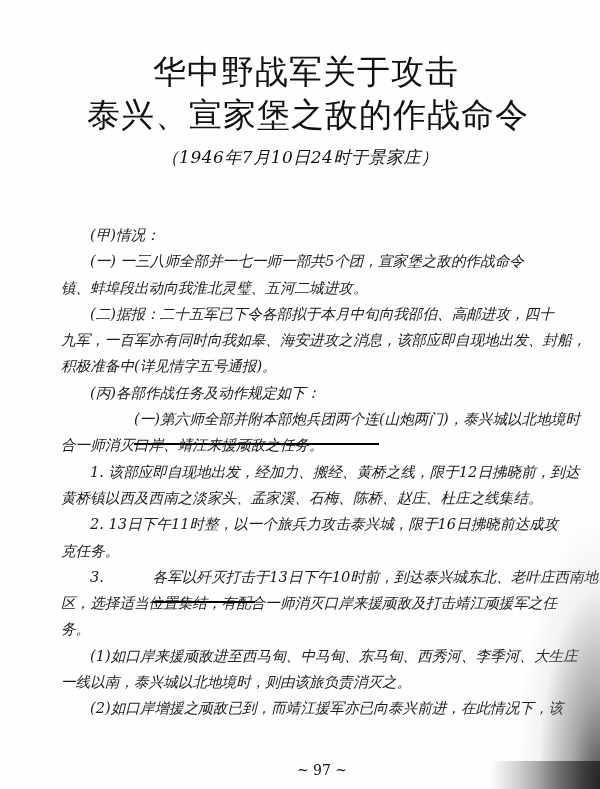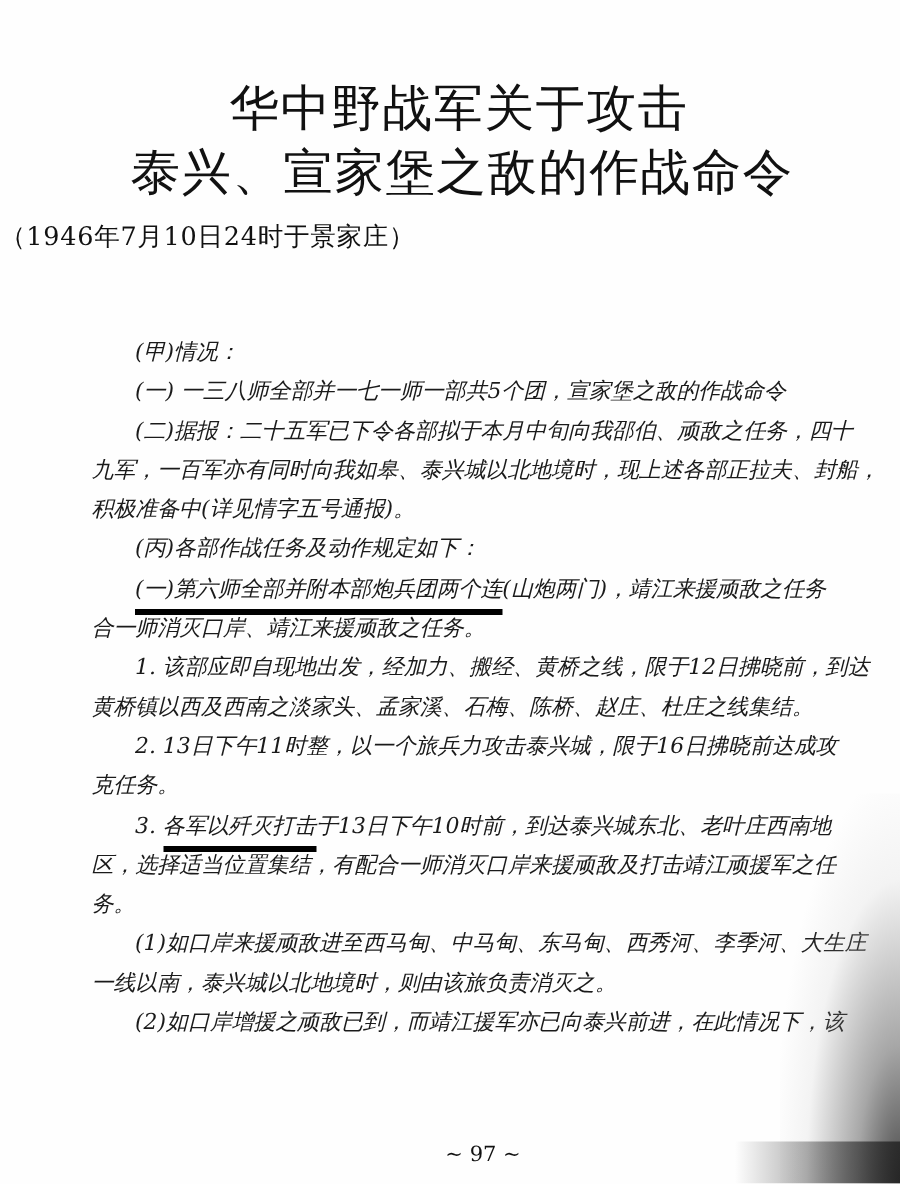--- a/index.html
+++ b/index.html
@@ -12,30 +12,30 @@
   .page { position: absolute; left: 0; top: 0; width: 600px; height: 789px; }
   .title {
     position: absolute; left: 0; width: 600px; text-align: center;
     font-family: "DejaVu Sans", "Liberation Sans", sans-serif;
     font-size: 33px; font-weight: normal; letter-spacing: 1px; color: #111;
     margin: 0; line-height: 1;
   }
   .title1 { top: 55px; left: 6px; }
   .title2 { top: 98px; left: 8px; }
   .dateline {
-    position: absolute; top: 146px; left: 0; width: 600px; 
-    font-size: 17px; color: #111; letter-spacing: 0.5px;
+    position: absolute; top: 146px; left: 0; width: 600px; text-align: center;
+    font-size: 17px; color: #111; letter-spacing: 0.5px; font-style: italic;
   }
   .body {
     position: absolute; left: 61px; top: 222px; width: 528px;
     font-size: 14.6px; line-height: 26.3px; color: #1a1a1a;
   }
   .body p { margin: 0; text-indent: 29px; text-align: justify; font-style: italic; }
   .line { display: block; white-space: nowrap; }
-  .ul-red { border-bottom: 4px solid #000000; padding-bottom: 5px; }
+  .ul-red { border-bottom: 2px solid #000000; padding-bottom: 16px; margin-left: 44px; }
   .footer {
     position: absolute; top: 762px; left: 0; width: 600px; text-align: center;
     font-size: 14px; color: #111; padding-left: 22px;
   }
   .edge-shade {
     position: absolute; right: 0; bottom: 0; width: 80px; height: 260px;
     background:
       radial-gradient(ellipse at 100% 100%, rgba(40,40,40,0.85) 0%, rgba(80,80,80,0.5) 25%, rgba(180,180,180,0.15) 55%, rgba(255,255,255,0) 75%);
     pointer-events: none;
   }
@@ -52,31 +52,32 @@
   <h1 class="title title1">华中野战军关于攻击</h1>
   <h1 class="title title2">泰兴、宣家堡之敌的作战命令</h1>
   <div class="dateline">（1946年7月10日24时于景家庄）</div>
 
   <div class="body">
     <p>
       <span class="line">(甲)情况：</span>
     </p>
     <p>
       <span class="line">(一) 一三八师全部并一七一师一部共5个团，宣家堡之敌的作战命令</span>
+      <span class="line" style="margin-left:-29px">镇、蚌埠段出动向我淮北灵璧、五河二城进攻。</span>
     </p>
     <p>
-      <span class="line">(二)据报：二十五军已下令各部拟于本月中旬向我邵伯、顽敌之任务，四十</span>
-      <span class="line" style="margin-left:-29px">九军，一百军亦有同时向我如皋、泰兴城以北地境时，现上述各部正拉夫、封船，</span>
+      <span class="line">(二)据报：二十五军已下令各部拟于本月中旬向我邵伯、高邮进攻，四十</span>
+      <span class="line" style="margin-left:-29px">九军，一百军亦有同时向我如皋、海安进攻之消息，该部应即自现地出发、封船，</span>
       <span class="line" style="margin-left:-29px">积极准备中(详见情字五号通报)。</span>
     </p>
     <p>
       <span class="line">(丙)各部作战任务及动作规定如下：</span>
     </p>
     <p>
-      <span class="line"><span class="ul-red">(一)第六师全部并附本部炮兵团两个连</span><span>(山炮两门)，靖江来援顽敌之任务</span></span>
+      <span class="line"><span class="ul-red">(一)第六师全部并附本部炮兵团两个连</span><span>(山炮两门)，泰兴城以北地境时</span></span>
       <span class="line" style="margin-left:-29px">合一师消灭口岸、靖江来援顽敌之任务。</span>
     </p>
     <p>
       <span class="line">1. 该部应即自现地出发，经加力、搬经、黄桥之线，限于12日拂晓前，到达</span>
       <span class="line" style="margin-left:-29px">黄桥镇以西及西南之淡家头、孟家溪、石梅、陈桥、赵庄、杜庄之线集结。</span>
     </p>
     <p>
       <span class="line">2. 13日下午11时整，以一个旅兵力攻击泰兴城，限于16日拂晓前达成攻</span>
       <span class="line" style="margin-left:-29px">克任务。</span>
     </p>

